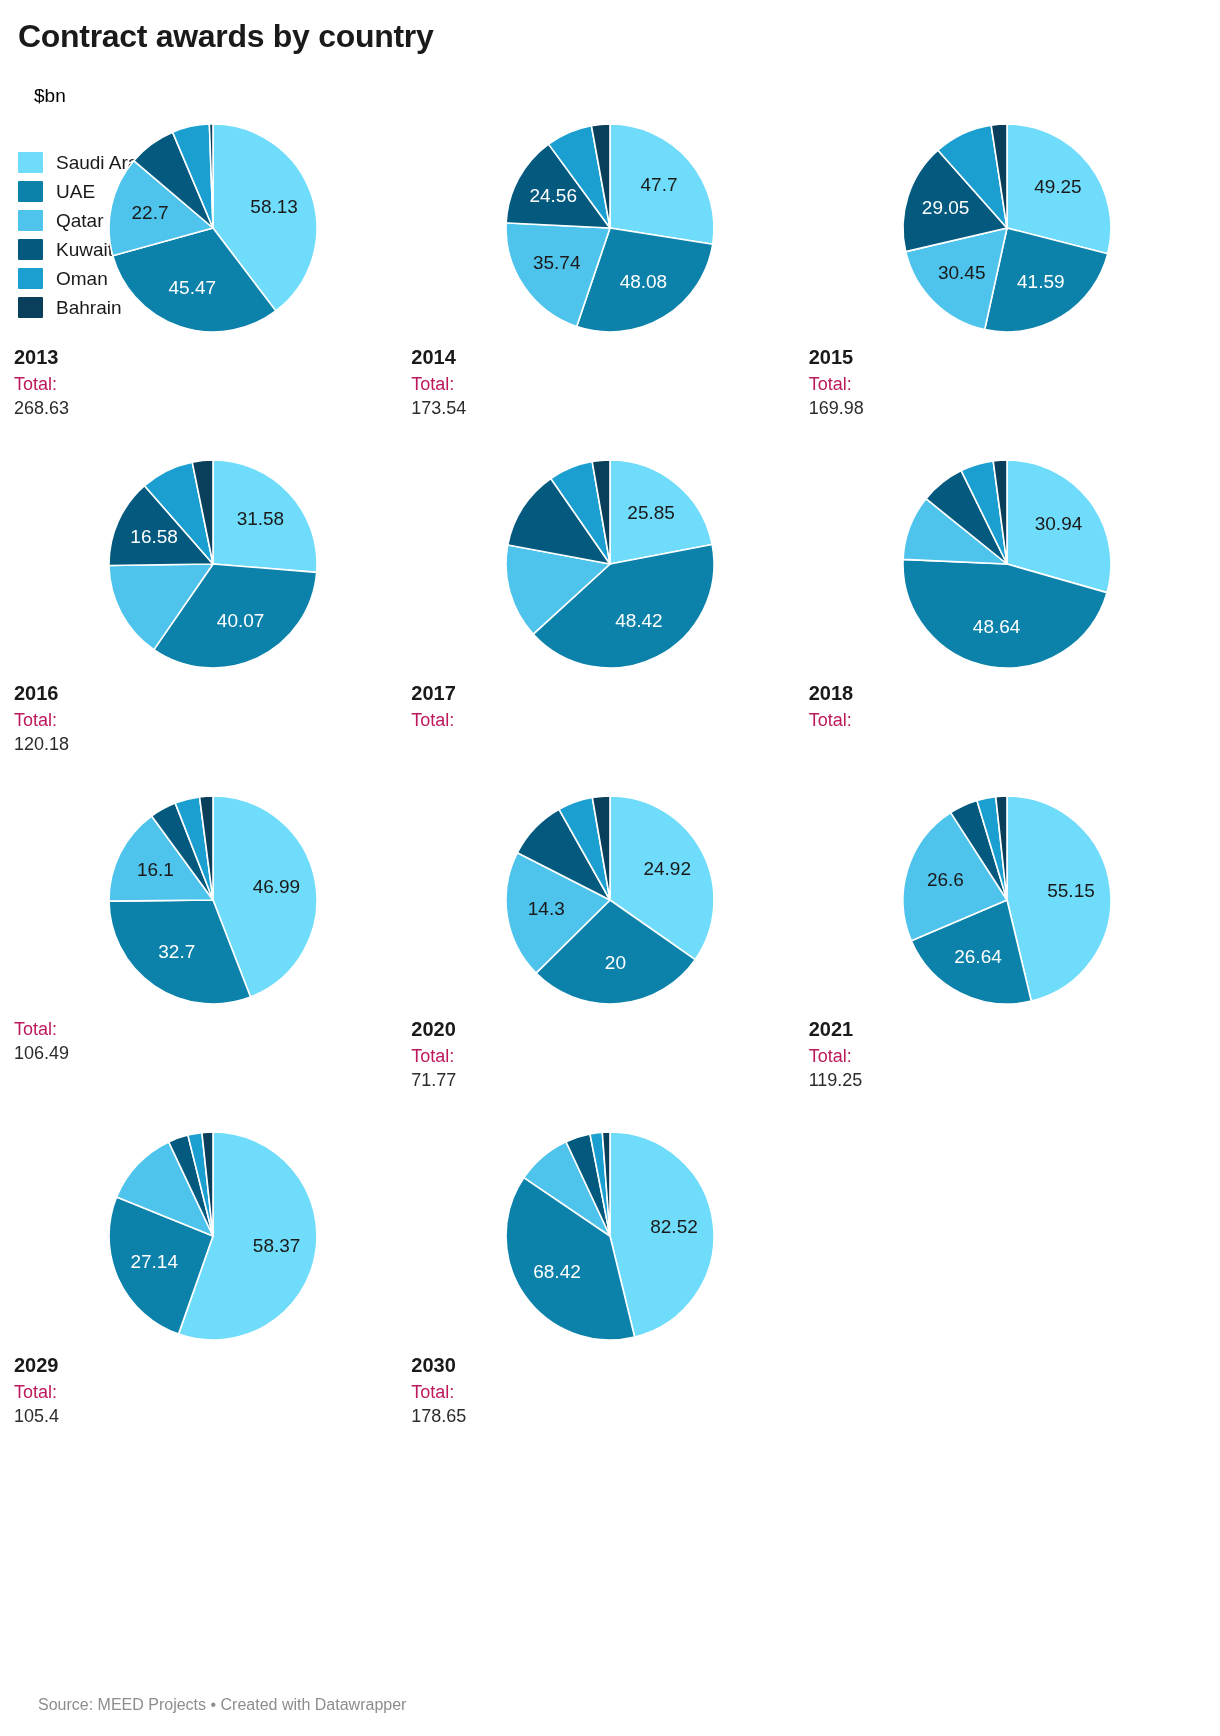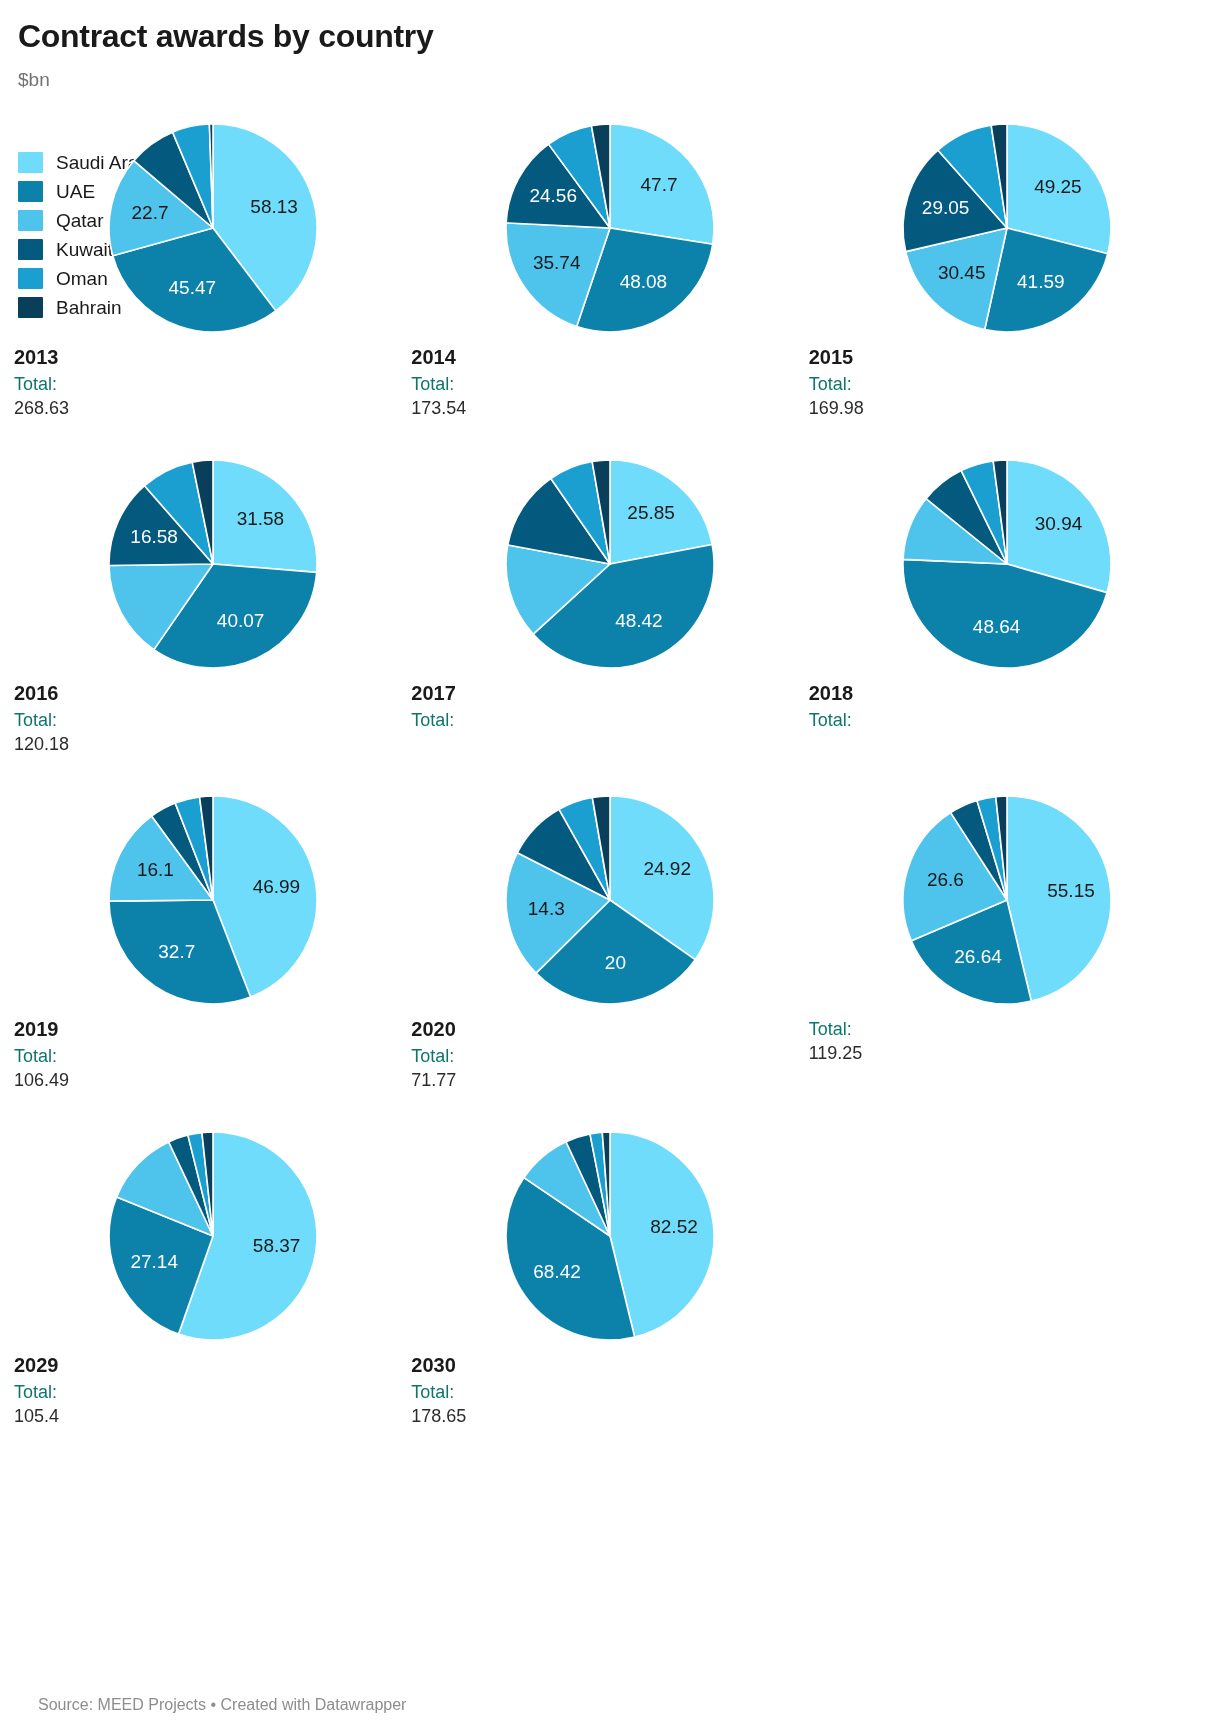--- a/index.html
+++ b/index.html
@@ -31,22 +31,22 @@
     color: #1a1a1a;
     margin: 0;
     padding-top: 18px;
     padding-left: 4px;
     line-height: 1.15;
   }
 
   .chart-subtitle {
     font-size: 19px;
     font-weight: normal;
-    color: #737373;
-    margin: 0;
+    color: #000000;
+    margin: 16px;
     padding-top: 14px;
     padding-left: 4px;
     line-height: 1.2;
   }
 
   .legend {
     position: absolute;
     left: 18px;
     top: 148px;
     width: 200px;
@@ -111,21 +111,21 @@
     margin-top: 9px;
   }
   .cell-year {
     font-size: 20px;
     font-weight: bold;
     color: #1a1a1a;
     line-height: 1.25;
   }
   .cell-total-label {
     font-size: 18px;
-    color: #0f766e;
+    color: #be185d;
     line-height: 1.35;
     margin-top: 2px;
   }
   .cell-total-value {
     font-size: 18px;
     color: #2c2c2c;
     line-height: 1.35;
   }
 
   .footer {
@@ -304,21 +304,20 @@
               <path d="M 108 108 L 4.01 109.09 A 104 104 0 0 1 46.62 24.05 Z" fill="#4ec3ec" stroke="#ffffff" stroke-width="1.6" stroke-linejoin="round"></path>
               <path d="M 108 108 L 46.62 24.05 A 104 104 0 0 1 70.23 11.10 Z" fill="#045a7e" stroke="#ffffff" stroke-width="1.6" stroke-linejoin="round"></path>
               <path d="M 108 108 L 70.23 11.10 A 104 104 0 0 1 94.54 4.87 Z" fill="#1b9fd0" stroke="#ffffff" stroke-width="1.6" stroke-linejoin="round"></path>
               <path d="M 108 108 L 94.54 4.87 A 104 104 0 0 1 108.00 4.00 Z" fill="#0a3f5c" stroke="#ffffff" stroke-width="1.6" stroke-linejoin="round"></path>
               <text x="171.4" y="96.2" class="slice-label" fill="#1a1a1a">46.99</text>
               <text x="71.8" y="161.4" class="slice-label" fill="#ffffff">32.7</text>
               <text x="50.4" y="79.1" class="slice-label" fill="#1a1a1a">16.1</text>
             </svg>
           </div>
           <div class="cell-caption">
-            <div class="cell-year">2019</div>
             <div class="cell-total-label">Total:</div>
             <div class="cell-total-value">106.49</div>
           </div>
         </div>
         <div class="cell">
           <div class="pie-wrap">
             <svg viewBox="0 0 216 216">
               <path d="M 108 108 L 108.00 4.00 A 104 104 0 0 1 193.19 167.65 Z" fill="#6edcfa" stroke="#ffffff" stroke-width="1.6" stroke-linejoin="round"></path>
               <path d="M 108 108 L 193.19 167.65 A 104 104 0 0 1 34.05 181.13 Z" fill="#0c82ab" stroke="#ffffff" stroke-width="1.6" stroke-linejoin="round"></path>
               <path d="M 108 108 L 34.05 181.13 A 104 104 0 0 1 15.38 60.71 Z" fill="#4ec3ec" stroke="#ffffff" stroke-width="1.6" stroke-linejoin="round"></path>
@@ -344,20 +343,21 @@
               <path d="M 108 108 L 12.33 148.78 A 104 104 0 0 1 51.69 20.57 Z" fill="#4ec3ec" stroke="#ffffff" stroke-width="1.6" stroke-linejoin="round"></path>
               <path d="M 108 108 L 51.69 20.57 A 104 104 0 0 1 77.97 8.43 Z" fill="#045a7e" stroke="#ffffff" stroke-width="1.6" stroke-linejoin="round"></path>
               <path d="M 108 108 L 77.97 8.43 A 104 104 0 0 1 96.73 4.61 Z" fill="#1b9fd0" stroke="#ffffff" stroke-width="1.6" stroke-linejoin="round"></path>
               <path d="M 108 108 L 96.73 4.61 A 104 104 0 0 1 108.00 4.00 Z" fill="#0a3f5c" stroke="#ffffff" stroke-width="1.6" stroke-linejoin="round"></path>
               <text x="172.0" y="100.4" class="slice-label" fill="#1a1a1a">55.15</text>
               <text x="79.0" y="165.6" class="slice-label" fill="#ffffff">26.64</text>
               <text x="46.4" y="89.1" class="slice-label" fill="#1a1a1a">26.6</text>
             </svg>
           </div>
           <div class="cell-caption">
+            <div class="cell-year">2021</div>
             <div class="cell-total-label">Total:</div>
             <div class="cell-total-value">119.25</div>
           </div>
         </div>
       </div>
       <div class="row">
         <div class="cell">
           <div class="pie-wrap">
             <svg viewBox="0 0 216 216">
               <path d="M 108 108 L 108.00 4.00 A 104 104 0 1 1 73.51 206.12 Z" fill="#6edcfa" stroke="#ffffff" stroke-width="1.6" stroke-linejoin="round"></path>

